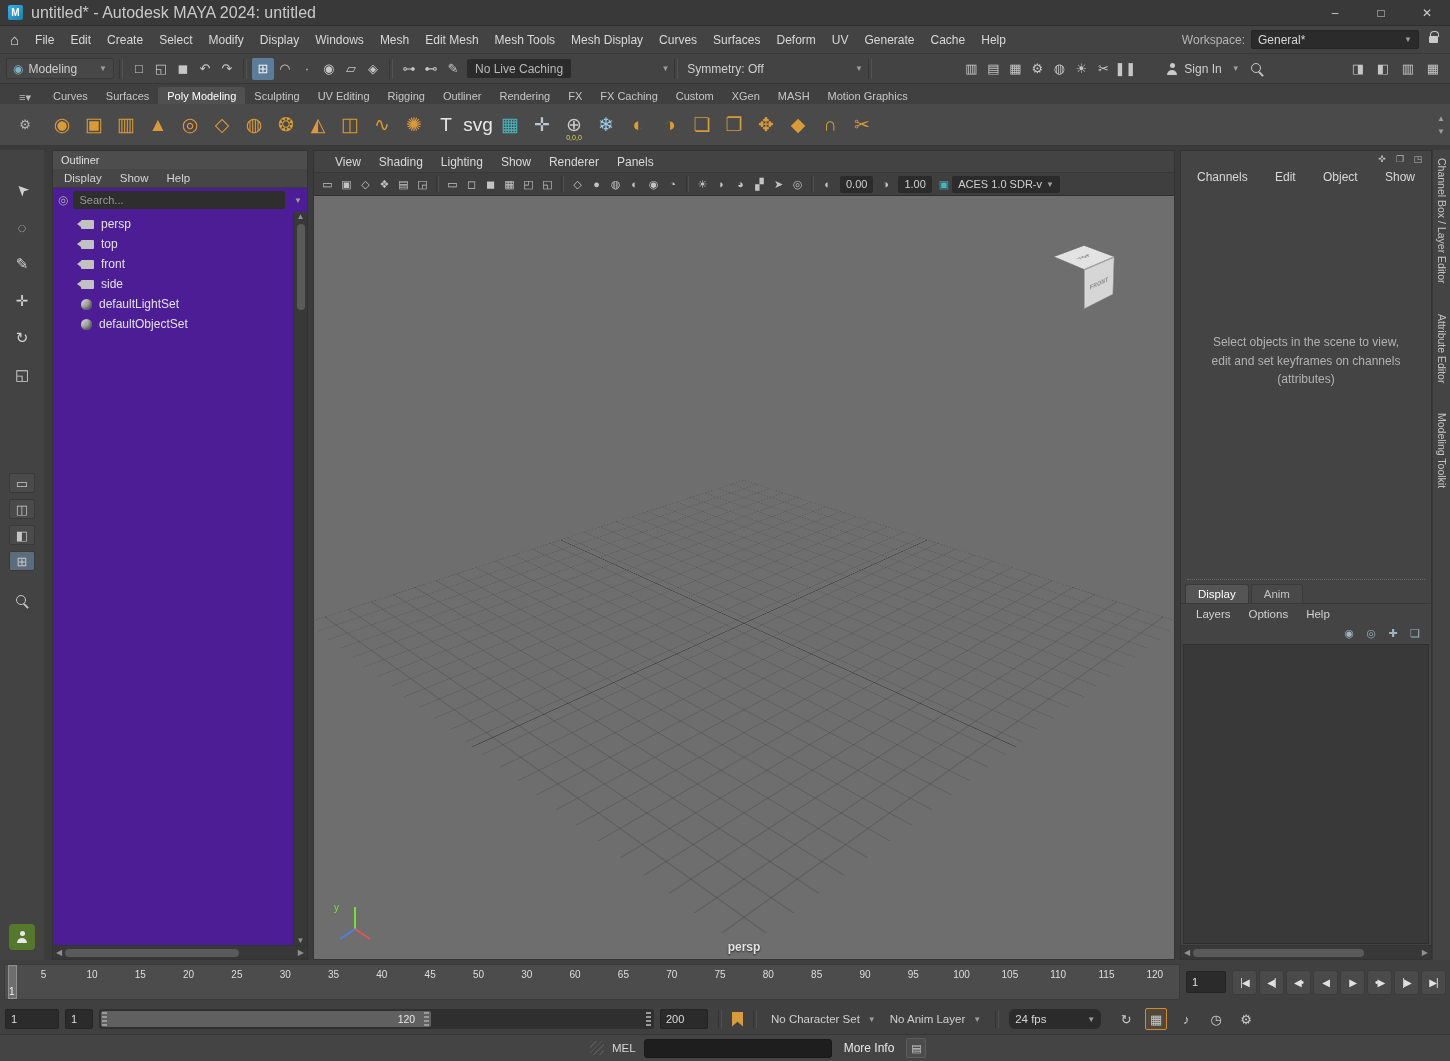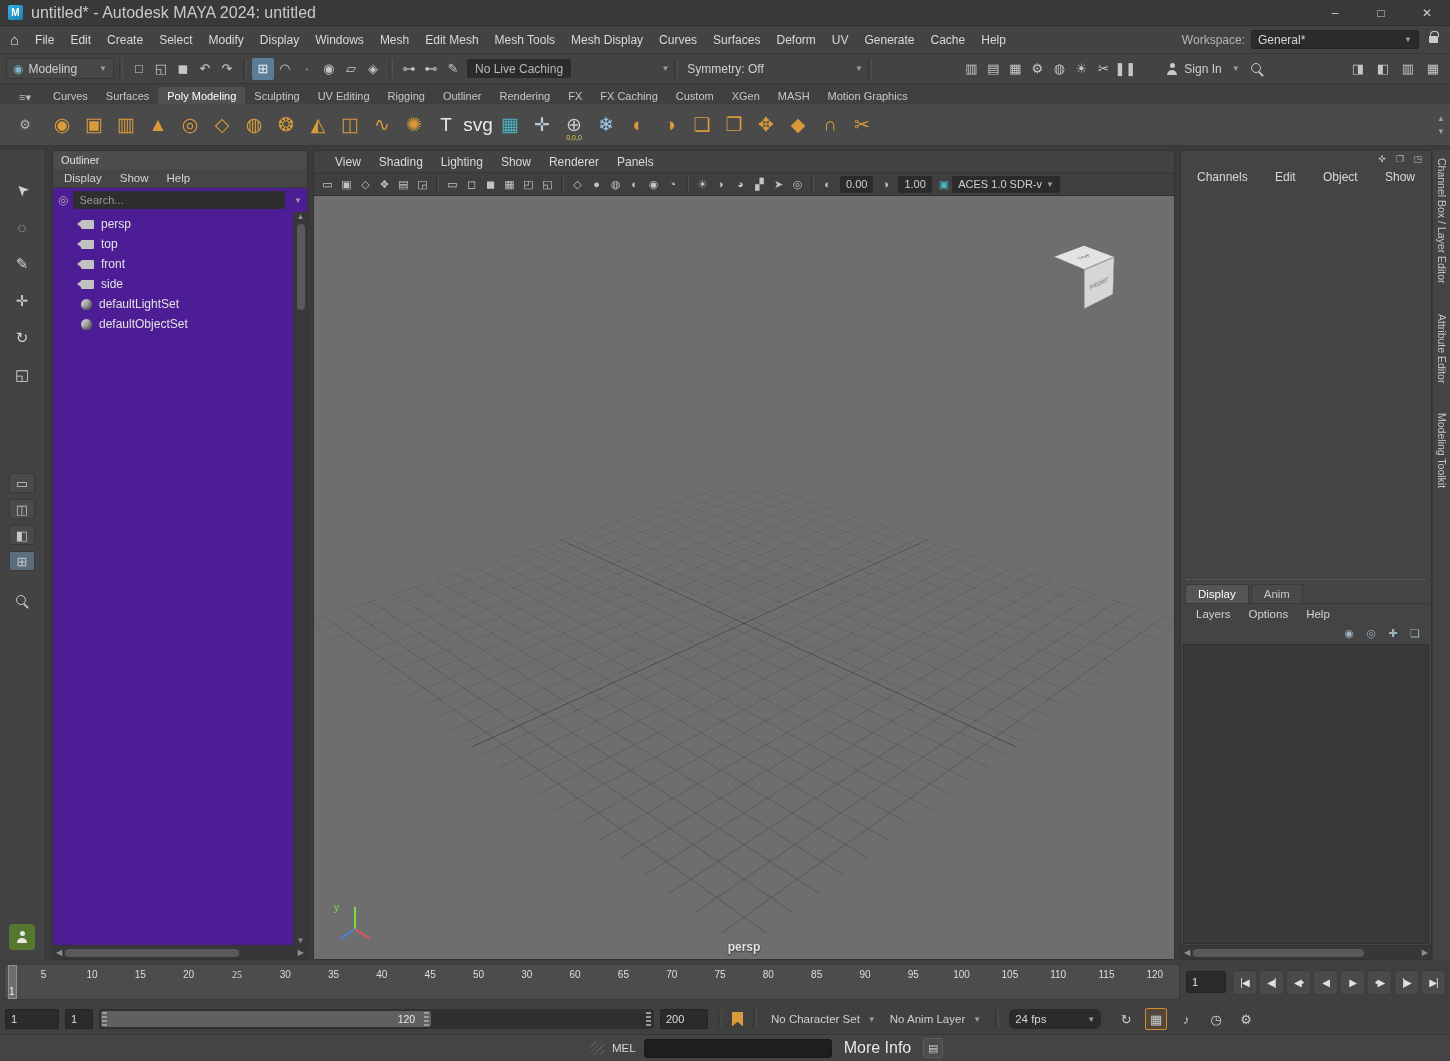--- a/index.html
+++ b/index.html
@@ -167,21 +167,21 @@
   .rr-ico { width:22px; height:22px; display:flex; align-items:center; justify-content:center; color:#c9c9c9; font-size:13px; border-radius:2px; }
   .rr-ico.hl { border:1px solid #d28b33; background:#514839; }
 
   
   .command-row { height:27px; background:#444444; border-top:1px solid #373737; display:flex; align-items:center; padding:0 4px; gap:6px; }
   .cmd-spacer { flex:0 0 600px; display:flex; justify-content:flex-end; align-items:center; }
   .grip { width:14px; height:14px; background:repeating-linear-gradient(135deg,#5d5d5d 0 1px, transparent 1px 4px); opacity:.8; }
   .mel-label { color:#d5d5d5; font-size:11.5px; padding:0 2px; }
   .mel-input { width:188px; height:19px; background:#1e1e1e; border:1px solid #191919; border-radius:3px; color:#ddd; font-size:11px; padding:0 6px; font-family:"DejaVu Sans Mono",monospace; }
   .warn-box { flex:1; height:21px; background:#7d3a34; border-radius:2px; display:flex; align-items:center; padding:0 8px; color:#f3dd8f; font-size:11.5px; white-space:nowrap; overflow:hidden; }
-  .more-info { color:#e8e8e8; font-size:16px; padding:0 6px; }
+  .more-info { color:#e8e8e8; font-size:12px; padding:0 6px; }
   .script-ico { width:20px; height:20px; border:1px solid #5d5d5d; background:#4c4c4c; border-radius:2px; display:flex; align-items:center; justify-content:center; font-size:11px; color:#c9c9c9; }
 </style>
 </head>
 <body>
 
 <div class="app">
 
   <div class="titlebar">
     <div class="maya-logo">M</div>
     <div class="title-text">untitled* - Autodesk MAYA 2024: untitled</div>
@@ -642,20 +642,21 @@
           <div class="cb-topico">❐</div>
           <div class="cb-topico">◳</div>
         </div>
       <div class="cb-menus">
 
       <div class="cb-menu">Channels</div>
           <div class="cb-menu">Edit</div>
           <div class="cb-menu">Object</div>
           <div class="cb-menu">Show</div>
         </div>
+      <div class="cb-message">Select objects in the scene to view, edit and set keyframes on channels (attributes)</div>
       <div class="cb-fill"></div>
       <div class="cb-dotted"></div>
       <div class="layer-tabs">
 
       <div class="layer-tab active">Display</div>
           <div class="layer-tab">Anim</div>
         </div>
       <div class="layer-menus">
 
       <div class="layer-menu">Layers</div>
@@ -687,21 +688,21 @@
   </div>
 
   <div class="timeline-row">
     <div class="timeline">
       <div>
 
       <span class="tick" style="left: 3.29218%;">5</span>
           <span class="tick" style="left: 7.40741%;">10</span>
           <span class="tick" style="left: 11.5226%;">15</span>
           <span class="tick" style="left: 15.6379%;">20</span>
-          <span class="tick" style="left: 19.7531%; font-family: Liberation Serif, serif;">25</span>
+          <span class="tick" style="left: 19.7531%;">25</span>
           <span class="tick" style="left: 23.8683%;">30</span>
           <span class="tick" style="left: 27.9835%;">35</span>
           <span class="tick" style="left: 32.0988%;">40</span>
           <span class="tick" style="left: 36.214%;">45</span>
           <span class="tick" style="left: 40.3292%;">50</span>
           <span class="tick" style="left: 44.4444%;">30</span>
           <span class="tick" style="left: 48.5597%;">60</span>
           <span class="tick" style="left: 52.6749%;">65</span>
           <span class="tick" style="left: 56.7901%;">70</span>
           <span class="tick" style="left: 60.9053%;">75</span>

